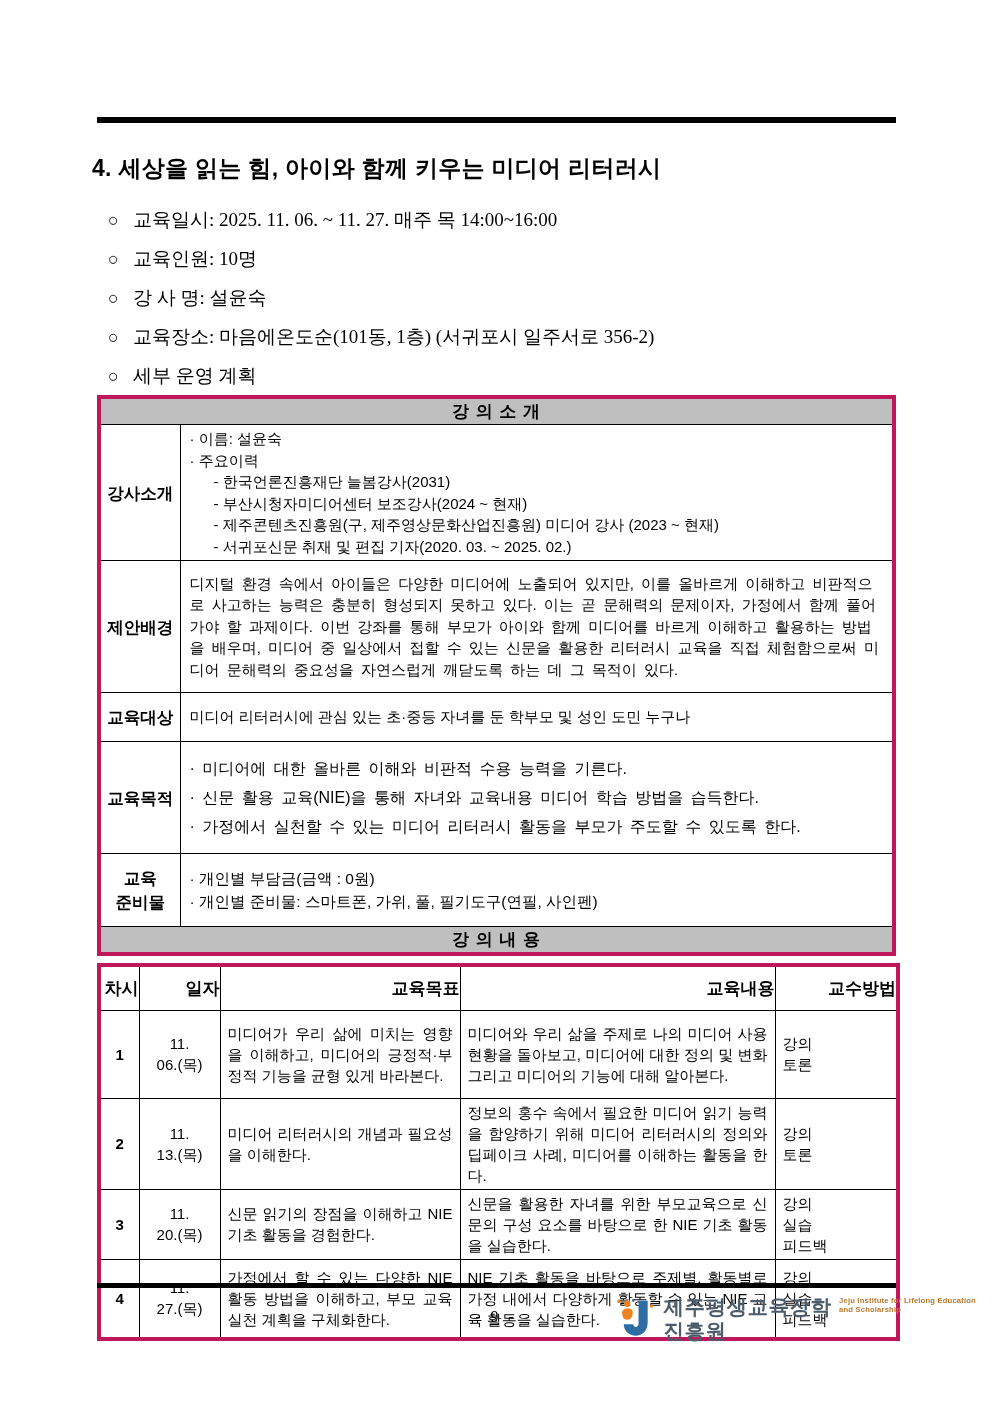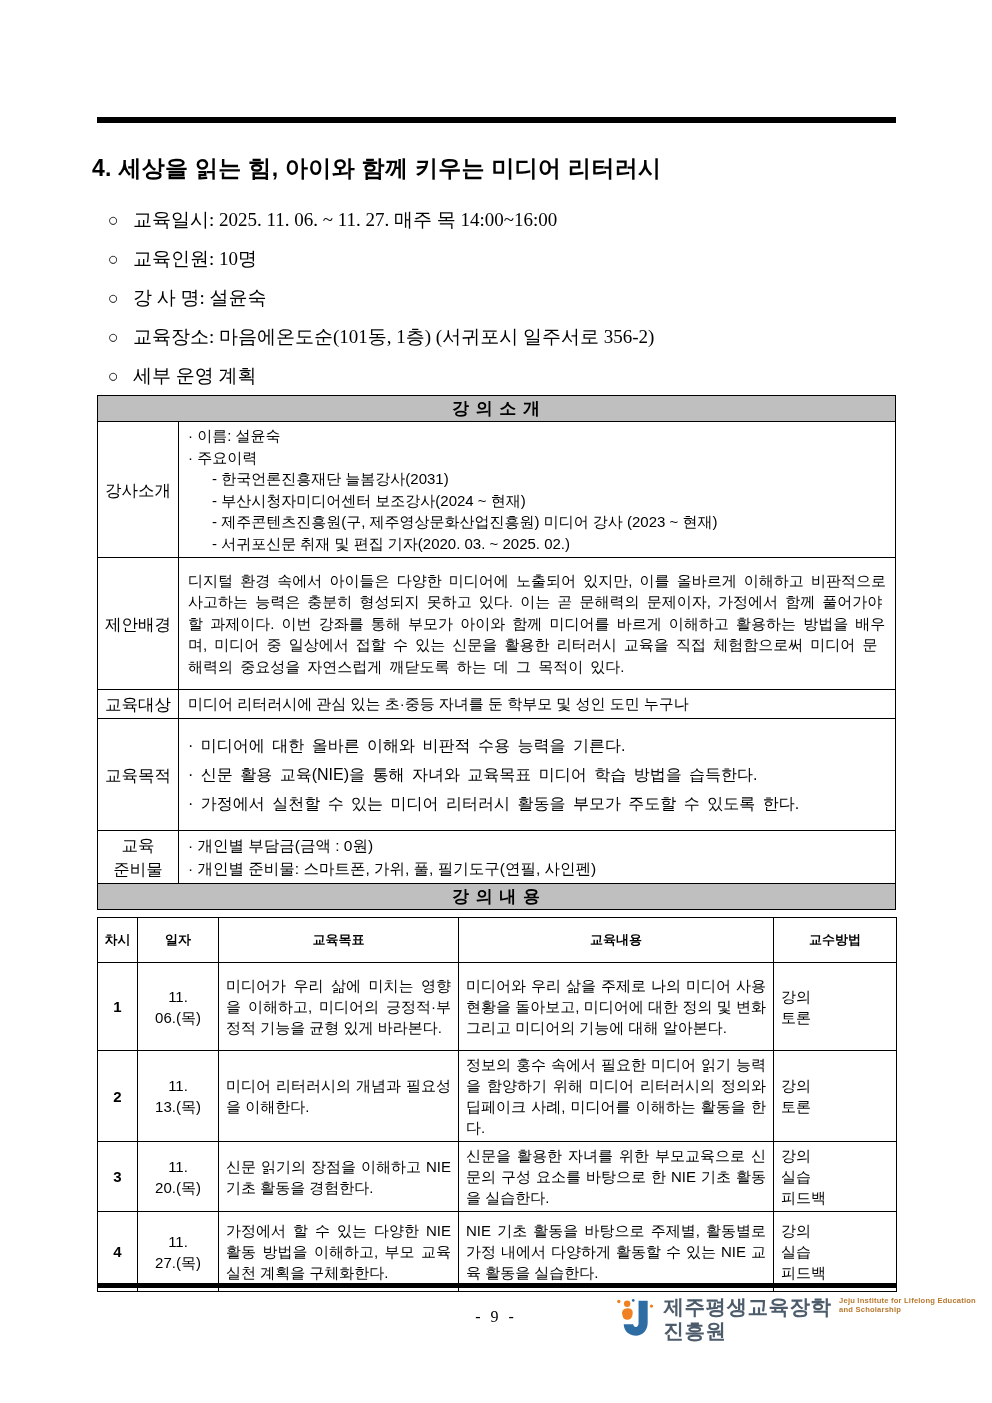--- a/index.html
+++ b/index.html
@@ -32,40 +32,40 @@
     top: 200px; left: 108px;
     font-family: "Liberation Serif", serif;
     font-size: 19px;
   }
   .info-item { display: flex; align-items: center; height: 39px; }
   .info-marker { font-size: 18px; margin-right: 14px; line-height: 1; }
 
   .tables-area { position: absolute; top: 395px; left: 97px; width: 799px; }
 
   table { border-collapse: collapse; width: 799px; table-layout: fixed; }
-  table { border: 1px solid #be185d; }
+  table { border: 4px solid #be185d; }
   td, th { border: 1px solid #000; vertical-align: middle; }
 
   .bar-header {
     background: #bfbfbf;
     text-align: center;
     font-weight: bold;
     font-size: 17px;
     letter-spacing: 1px;
     height: 24px;
     padding: 1px 0;
   }
 
   .intro-table .lbl {
     width: 81px;
     text-align: center;
-    font-weight: normal;
+    font-weight: bold;
     font-size: 16.5px;
     line-height: 24px;
-    padding: 2px 1px;
+    padding: 12px 1px;
   }
   .intro-table .cnt {
     padding: 3px 9px;
     font-size: 15px;
     line-height: 21.5px;
     text-align: left;
   }
   .cell-line.lv2 { padding-left: 24px; }
 
   .row-instructor { height: 134px; }
@@ -78,24 +78,24 @@
     text-align: justify;
     font-size: 16px;
     line-height: 22px;
     word-spacing: 3px;
   }
   .obj-item { margin: 7px 0; text-align: justify; word-spacing: 3px; font-size: 16px; line-height: 22px; }
   .mat-line { font-size: 15.5px; line-height: 23px; }
 
   .content-table { margin-top: 7px; }
   .content-table th {
-    font-size: 13px;
+    font-size: 17px;
     font-weight: bold;
     height: 45px;
-    text-align: center;
+    text-align: right;
     background: #fff;
   }
   .content-table td {
     font-size: 15px;
     line-height: 21px;
     padding: 3px 7px;
   }
   .c-no     { text-align: center; font-weight: bold; }
   .c-date   { text-align: center; font-size: 14.5px; line-height: 20px; }
   .c-goal   { text-align: justify; }
@@ -198,21 +198,21 @@
         <td class="cnt cnt-justify">디지털 환경 속에서 아이들은 다양한 미디어에 노출되어 있지만, 이를 올바르게 이해하고 비판적으로 사고하는 능력은 충분히 형성되지 못하고 있다. 이는 곧 문해력의 문제이자, 가정에서 함께 풀어가야 할 과제이다. 이번 강좌를 통해 부모가 아이와 함께 미디어를 바르게 이해하고 활용하는 방법을 배우며, 미디어 중 일상에서 접할 수 있는 신문을 활용한 리터러시 교육을 직접 체험함으로써 미디어 문해력의 중요성을 자연스럽게 깨닫도록 하는 데 그 목적이 있다.</td>
       </tr>
       <tr class="row-target">
         <td class="lbl">교육대상</td>
         <td class="cnt">미디어 리터러시에 관심 있는 초·중등 자녀를 둔 학부모 및 성인 도민 누구나</td>
       </tr>
       <tr class="row-objectives">
         <td class="lbl">교육목적</td>
         <td class="cnt">
           <div class="obj-item">· 미디어에 대한 올바른 이해와 비판적 수용 능력을 기른다.</div>
-          <div class="obj-item">· 신문 활용 교육(NIE)을 통해 자녀와 교육목표 미디어 학습 방법을 습득한다.</div>
+          <div class="obj-item">· 신문 활용 교육(NIE)을 통해 자녀와 교육내용 미디어 학습 방법을 습득한다.</div>
           <div class="obj-item">· 가정에서 실천할 수 있는 미디어 리터러시 활동을 부모가 주도할 수 있도록 한다.</div>
         </td>
       </tr>
       <tr class="row-materials">
         <td class="lbl">
           <div>교육</div>
           <div>준비물</div>
         </td>
         <td class="cnt">
           <div class="mat-line">· 개인별 부담금(금액 :  0원)</div>

